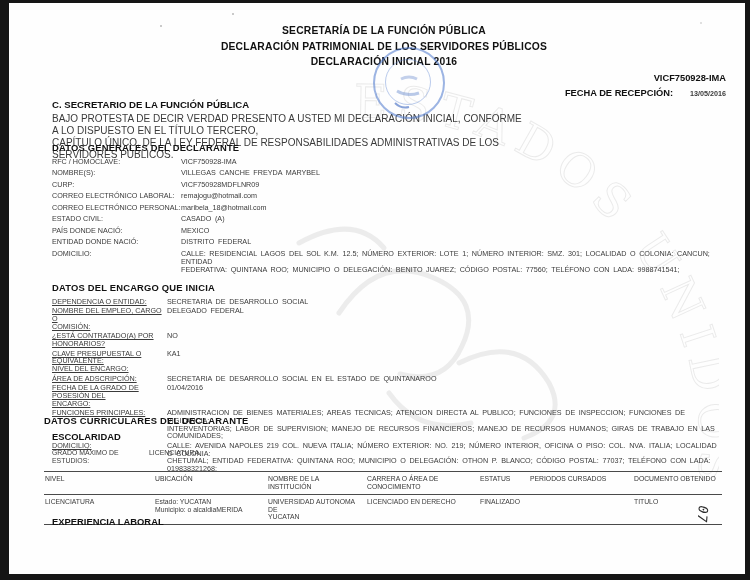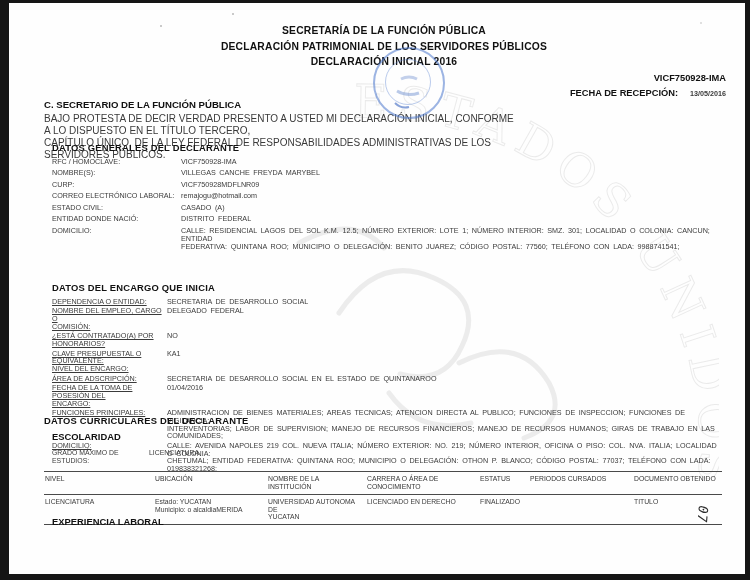--- a/index.html
+++ b/index.html
@@ -25,30 +25,30 @@
   .watermark path.swirl{fill:none;stroke:#555;stroke-width:5;stroke-linecap:round;}
 
   .speck{position:absolute;width:2px;height:2px;background:#9a9a9a;border-radius:50%;opacity:.7;z-index:2;}
 
   
   .doc-header{position:absolute;left:0;top:20px;width:750px;text-align:center;z-index:2;}
   .doc-header div{font-weight:bold;font-size:10.3px;line-height:15.5px;color:#111;letter-spacing:.2px;}
 
   .reception{position:absolute;right:19px;top:68px;text-align:right;z-index:2;}
   .reception div{font-weight:bold;font-size:9.3px;line-height:15px;color:#111;}
-  .reception .val{margin-left:12px;}
+  .reception .val{margin-left:17px;}
 
   
   .stamp{position:absolute;left:362px;top:42px;width:76px;height:76px;z-index:3;pointer-events:none;}
   .ring-outer{position:absolute;left:2px;top:2px;width:68px;height:68px;border:2.5px solid rgba(74,119,204,.55);border-radius:50%;}
   .ring-inner{position:absolute;left:14px;top:14px;width:44px;height:44px;border:1.5px solid rgba(74,119,204,.38);border-radius:50%;}
   .stamp svg{position:absolute;left:0;top:0;}
 
   
-  .addressee{position:absolute;left:35px;top:96px;width:560px;z-index:2;}
+  .addressee{position:absolute;left:43px;top:96px;width:560px;z-index:2;}
   .addressee .ttl{font-weight:bold;font-size:9.6px;color:#111;margin-bottom:3px;}
   .addressee .oath{font-size:10px;line-height:12px;color:#3a3a3a;white-space:pre-line;width:470px;}
 
   
   .section{position:absolute;left:43px;z-index:2;}
   .sec-title{font-weight:bold;font-size:9.4px;color:#111;letter-spacing:.2px;}
   .rows{margin-top:5px;}
   .row{display:flex;margin-bottom:3.4px;}
   .lbl{font-size:7.2px;line-height:8.1px;color:#3a3a3a;white-space:pre-line;flex:0 0 129px;}
   .val{font-size:7.2px;line-height:8.1px;color:#3a3a3a;white-space:pre-line;flex:1;word-spacing:1.6px;}
@@ -139,22 +139,30 @@
         </div>
       <div class="row">
           <div class="lbl">CURP:</div>
           <div class="val">VICF750928MDFLNR09</div>
         </div>
       <div class="row">
           <div class="lbl">CORREO ELECTRÓNICO LABORAL:</div>
           <div class="val" style="text-transform:none">remajogu@hotmail.com</div>
         </div>
       <div class="row">
+          <div class="lbl">CORREO ELECTRÓNICO PERSONAL:</div>
+          <div class="val">maribela_18@hotmail.com</div>
+        </div>
+      <div class="row">
           <div class="lbl">ESTADO CIVIL:</div>
           <div class="val">CASADO (A)</div>
+        </div>
+      <div class="row">
+          <div class="lbl">PAÍS DONDE NACIÓ:</div>
+          <div class="val">MEXICO</div>
         </div>
       <div class="row">
           <div class="lbl">ENTIDAD DONDE NACIÓ:</div>
           <div class="val">DISTRITO FEDERAL</div>
         </div>
       <div class="row">
           <div class="lbl">DOMICILIO:</div>
           <div class="val">CALLE: RESIDENCIAL LAGOS DEL SOL K.M. 12.5; NÚMERO EXTERIOR: LOTE 1; NÚMERO INTERIOR: SMZ. 301; LOCALIDAD O COLONIA: CANCUN; ENTIDAD
 FEDERATIVA: QUINTANA ROO; MUNICIPIO O DELEGACIÓN: BENITO JUAREZ; CÓDIGO POSTAL: 77560; TELÉFONO CON LADA: 9988741541;</div>
         </div>
@@ -181,21 +189,21 @@
       <div class="row">
           <div class="lbl">CLAVE PRESUPUESTAL O EQUIVALENTE:
 NIVEL DEL ENCARGO:</div>
           <div class="val">KA1</div>
         </div>
       <div class="row">
           <div class="lbl">ÁREA DE ADSCRIPCIÓN:</div>
           <div class="val">SECRETARIA DE DESARROLLO SOCIAL EN EL ESTADO DE QUINTANAROO</div>
         </div>
       <div class="row">
-          <div class="lbl">FECHA DE LA TOMA DE POSESIÓN DEL
+          <div class="lbl">FECHA DE LA GRADO DE POSESIÓN DEL
 ENCARGO:</div>
           <div class="val">01/04/2016</div>
         </div>
       <div class="row">
           <div class="lbl">FUNCIONES PRINCIPALES:</div>
           <div class="val">ADMINISTRACION DE BIENES MATERIALES;  AREAS TECNICAS;  ATENCION DIRECTA AL PUBLICO;  FUNCIONES DE INSPECCION;  FUNCIONES DE VIGILANCIA;
 INTERVENTORIAS; LABOR DE SUPERVISION; MANEJO DE RECURSOS FINANCIEROS; MANEJO DE RECURSOS HUMANOS; GIRAS DE TRABAJO EN LAS COMUNIDADES;</div>
         </div>
       <div class="row">
           <div class="lbl">DOMICILIO:</div>

